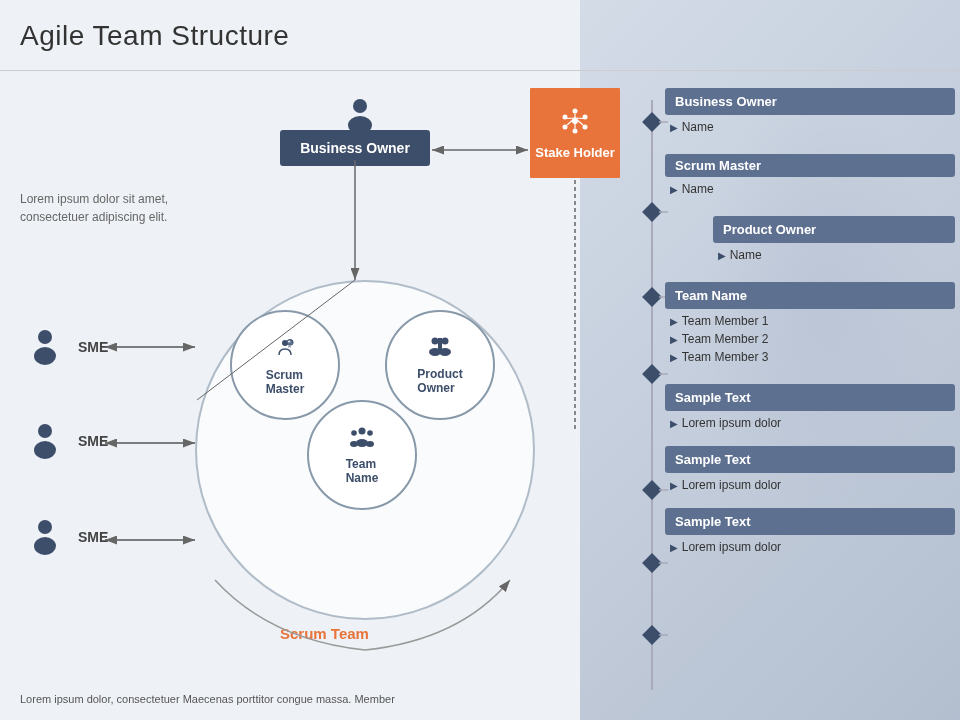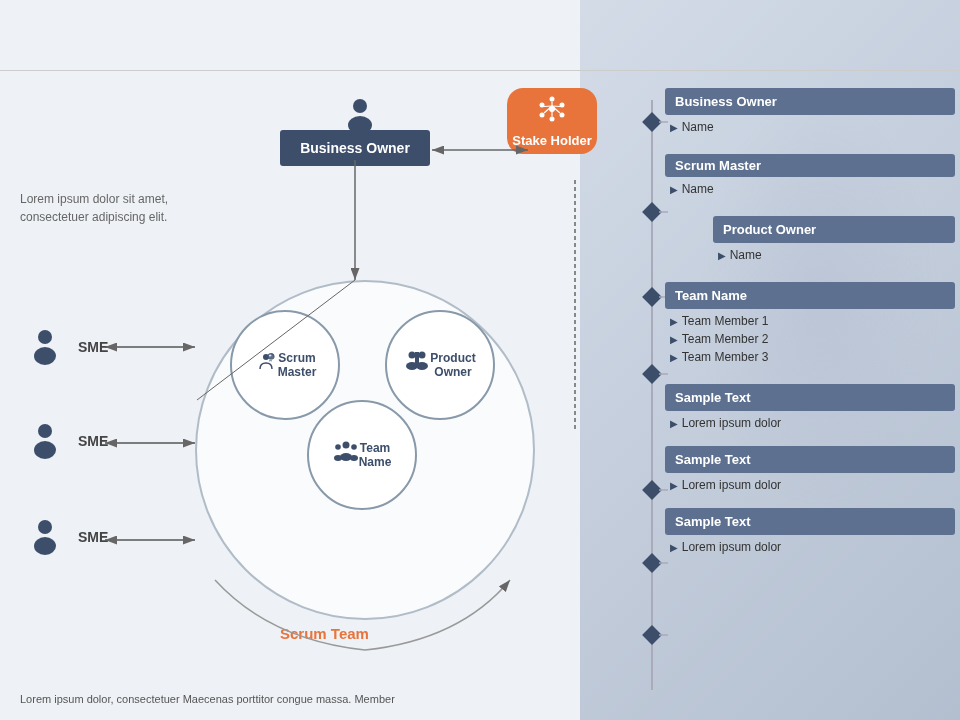--- a/index.html
+++ b/index.html
@@ -106,25 +106,25 @@
       left: 340px;
       width: 40px;
       height: 40px;
       color: #3d4e6b;
     }
 
     
     .stakeholder-box {
       position: absolute;
       top: 88px;
-      left: 507px;
+      left: 530px;
       width: 90px;
-      height: 66px;
+      height: 90px;
       background: #e8743b;
-      border-radius: 16px;
+      border-radius: 1px;
       display: flex;
       flex-direction: column;
       align-items: center;
       justify-content: center;
       color: white;
       font-size: 13px;
       font-weight: 600;
       text-align: center;
     }
 
@@ -147,24 +147,23 @@
 
     
     .inner-circle {
       position: absolute;
       width: 110px;
       height: 110px;
       border-radius: 50%;
       background: white;
       border: 2px solid #8899aa;
       display: flex;
-      flex-direction: row;
+      flex-direction: column;
       align-items: center;
       justify-content: center;
-      text-align: center;
       color: #3d4e6b;
       font-size: 12px;
       font-weight: 600;
     }
 
     .scrum-master-circle {
       top: 310px;
       left: 230px;
     }
 
@@ -220,20 +219,21 @@
       z-index: 2;
     }
   </style>
 </head>
 <body>
 
 <div class="bg-photo"></div>
 
 <div class="main-container">
 
+  <h1 class="title">Agile Team Structure</h1>
   <div class="title-divider"></div>
 
   <div class="left-text">Lorem ipsum dolor sit amet, consectetuer adipiscing elit.</div>
 
   <div class="bottom-text">Lorem ipsum dolor, consectetuer Maecenas  porttitor congue massa. Member</div>
 
   <svg class="arrows">
     <defs>
       <marker id="arrowhead" markerWidth="8" markerHeight="6" refX="8" refY="3" orient="auto">
         <polygon points="0 0, 8 3, 0 6" fill="#666"></polygon>

